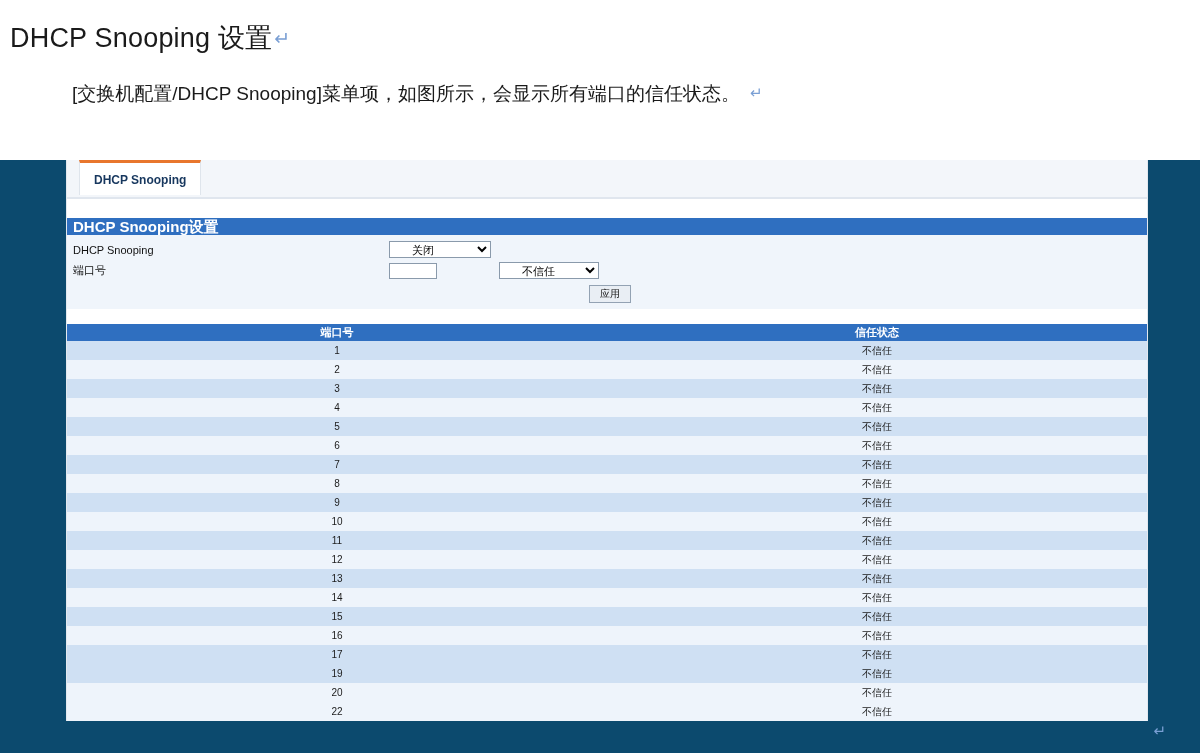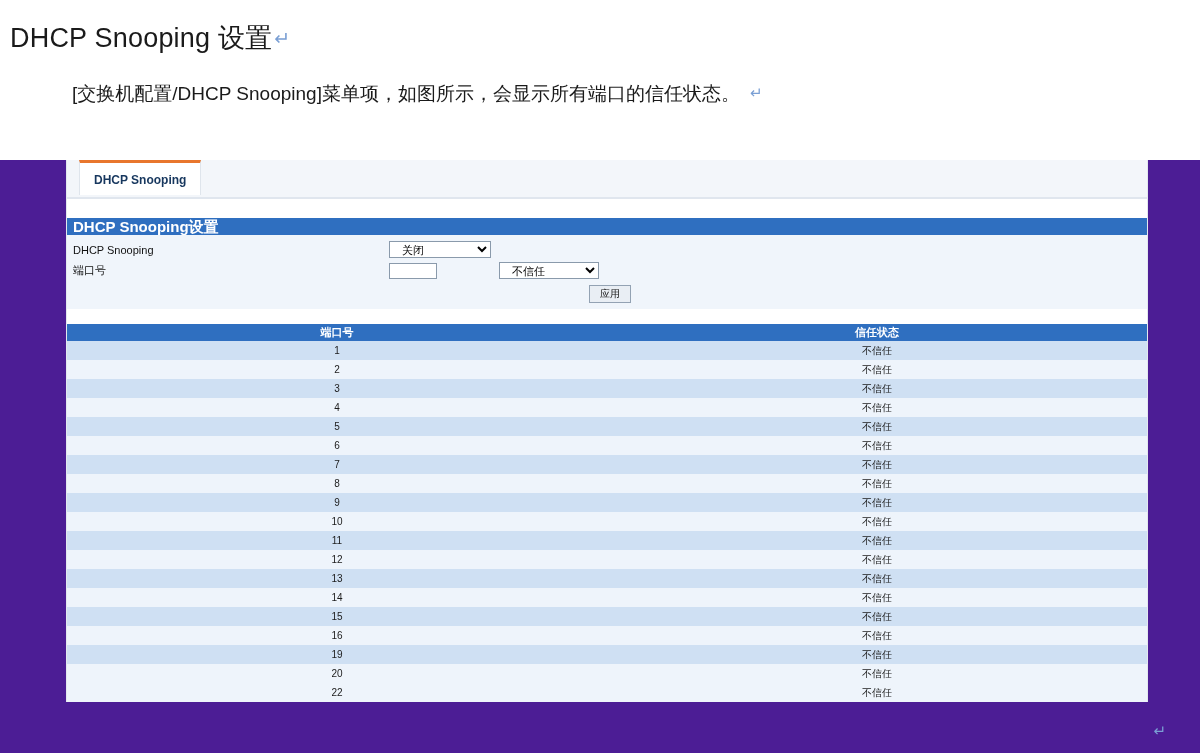--- a/index.html
+++ b/index.html
@@ -44,21 +44,21 @@
     margin-left: 10px;
   }
 
   
   .shot {
     position: absolute;
     left: 0;
     top: 160px;
     width: 1200px;
     height: 593px;
-    background: #4c1d95;
+    background: #0c4a6e;
     overflow: hidden;
   }
   .shot-inner {
     position: absolute;
     left: 66px;
     top: 0;
     width: 1080px;
     background: #ffffff;
     border-left: 1px solid #e3e8ee;
     border-right: 1px solid #e3e8ee;
@@ -116,21 +116,21 @@
   .form-label {
     font-size: 11px;
     color: #111111;
     width: 316px;
     flex: 0 0 316px;
   }
   select.ui-select {
     font-family: Liberation Sans, sans-serif;
     font-size: 11px;
     height: 17px;
-    padding: 0 8px;
+    padding: 0 18px;
     border: 1px solid #8a9aab;
     background: #ffffff;
     color: #000;
   }
   .sel-a { width: 102px; }
   .sel-b { width: 100px; margin-left: 62px; }
   input.ui-text {
     font-family: "Liberation Sans", sans-serif;
     font-size: 11px;
     width: 42px;
@@ -305,20 +305,24 @@
           </tr>
           <tr class="odd">
             <td>15</td>
             <td>不信任</td>
           </tr>
           <tr class="even">
             <td>16</td>
             <td>不信任</td>
           </tr>
           <tr class="odd">
+            <td>17</td>
+            <td>不信任</td>
+          </tr>
+          <tr class="odd">
             <td>19</td>
             <td>不信任</td>
           </tr>
           <tr class="even">
             <td>20</td>
             <td>不信任</td>
           </tr>
           <tr class="even">
             <td>22</td>
             <td>不信任</td>

